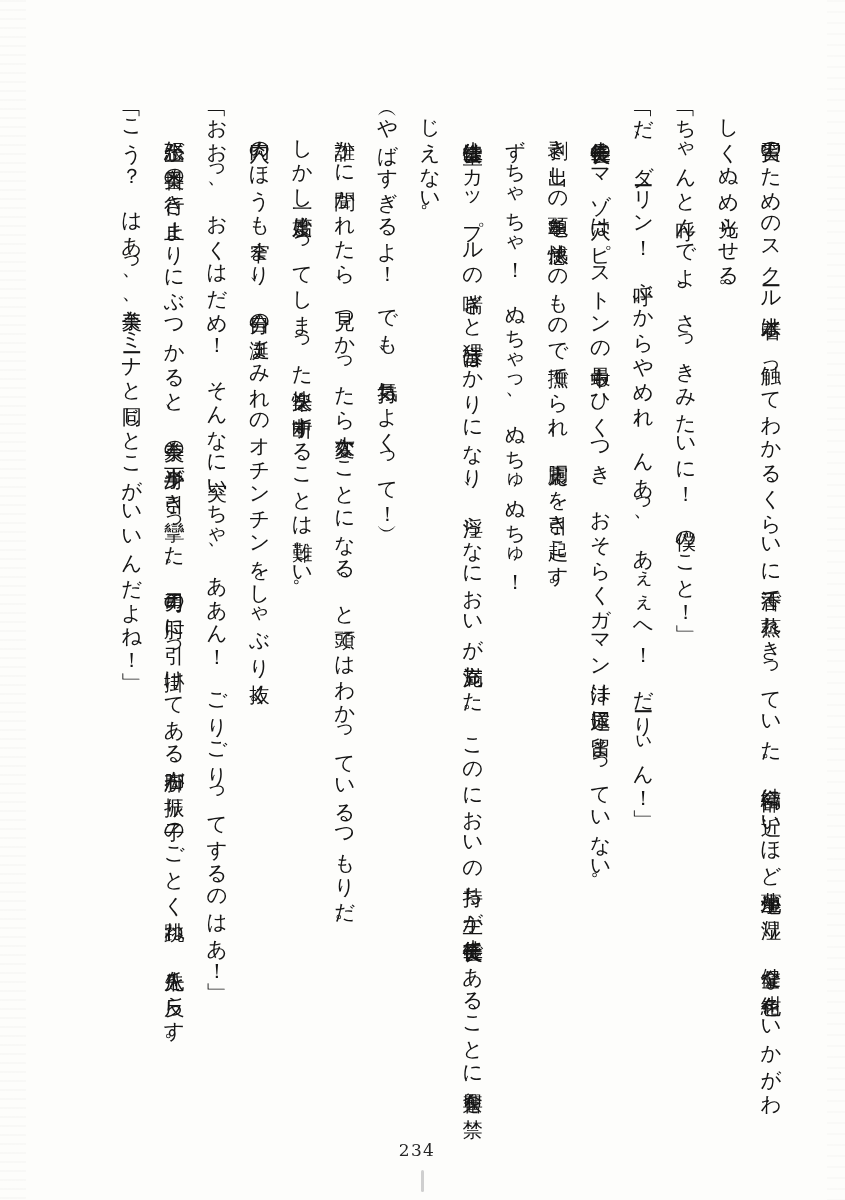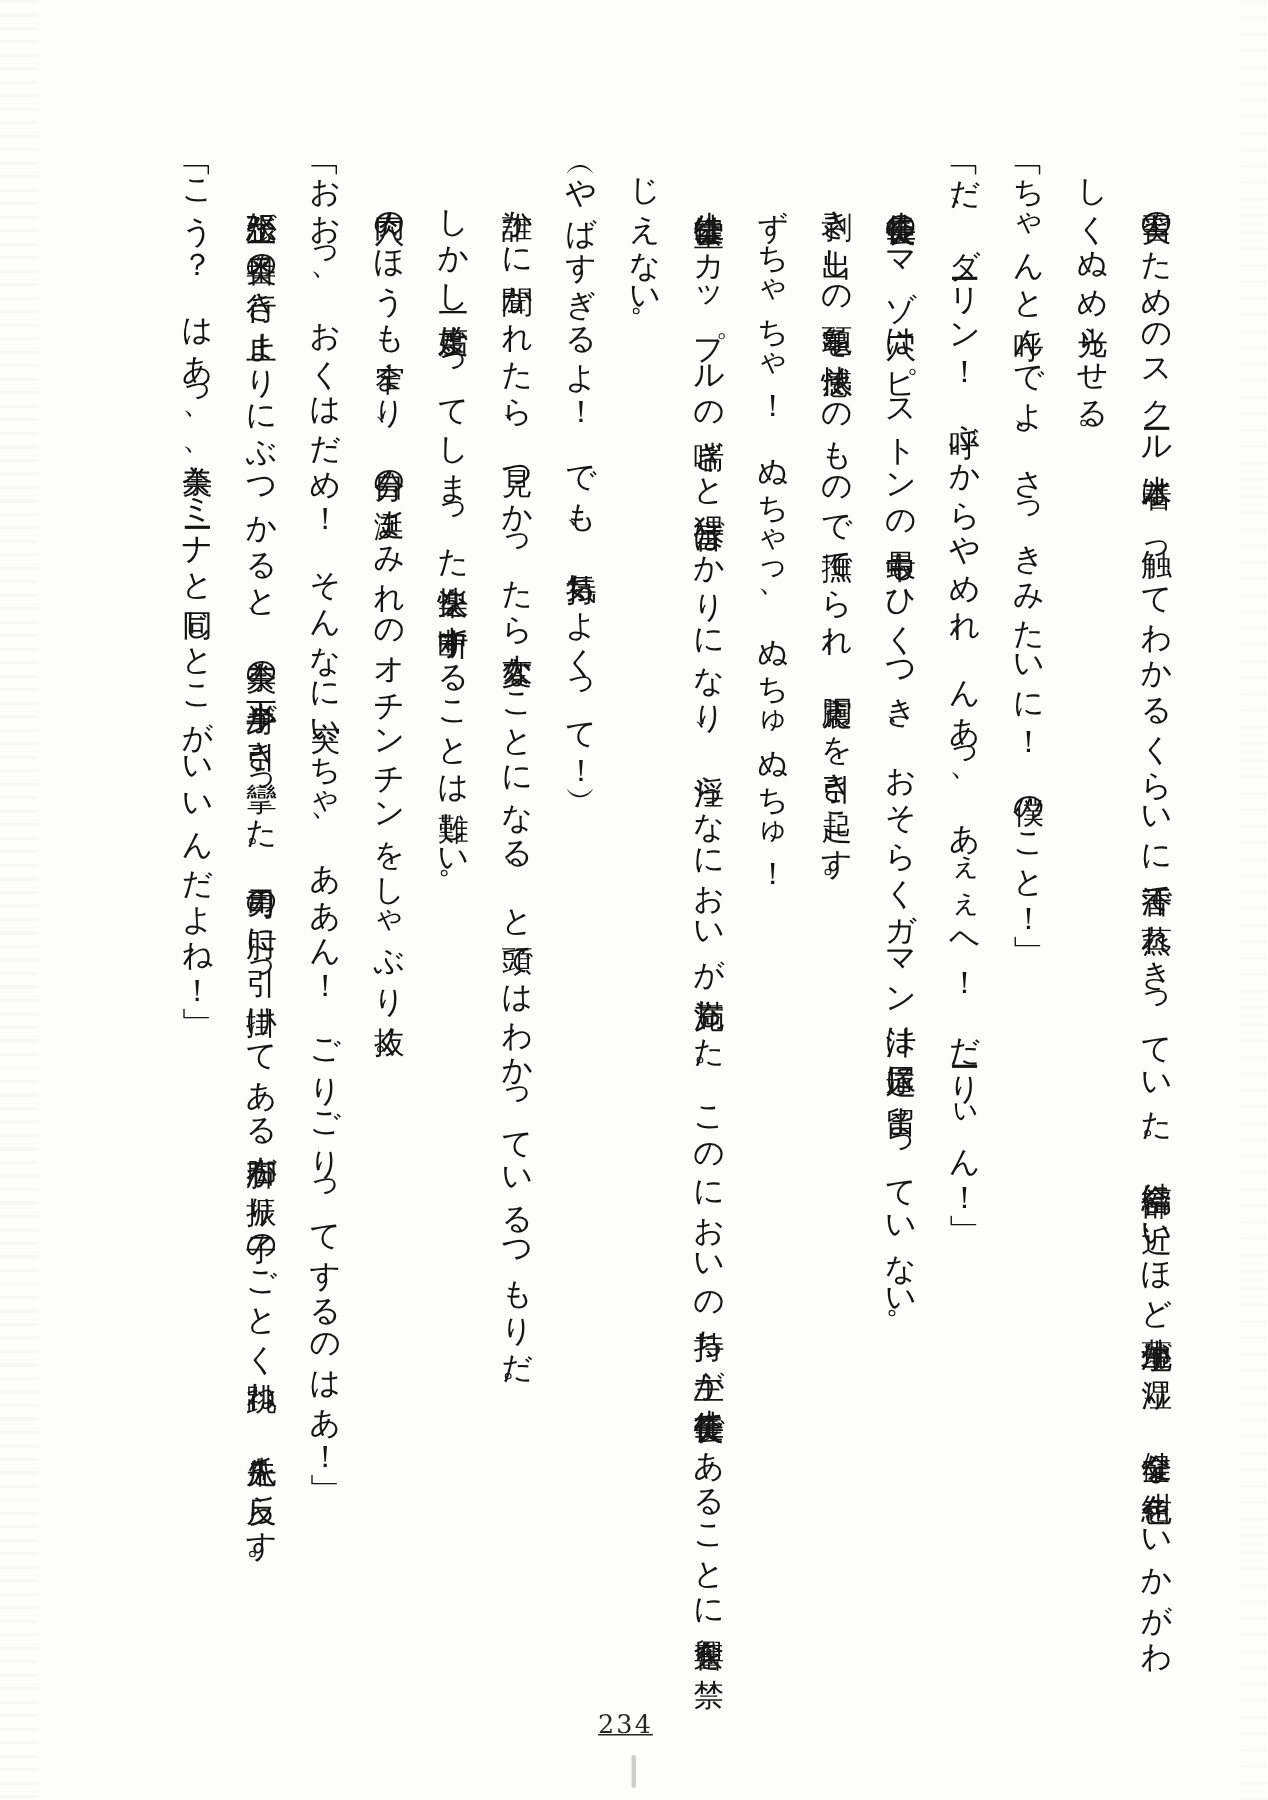--- a/index.html
+++ b/index.html
@@ -78,21 +78,20 @@
   .page-number {
     position: absolute;
     bottom: 40px;
     left: 0;
     width: 834px;
     text-align: center;
     font-size: 17px;
     letter-spacing: 0.08em;
     color: #262626;
     font-family: "DejaVu Serif", "Liberation Serif", serif;
-    text-decoration: underline;
   }
 
   
   .binding-mark {
     position: absolute;
     bottom: 8px;
     left: 421px;
     width: 3px;
     height: 22px;
     background: #cfcfcf;

